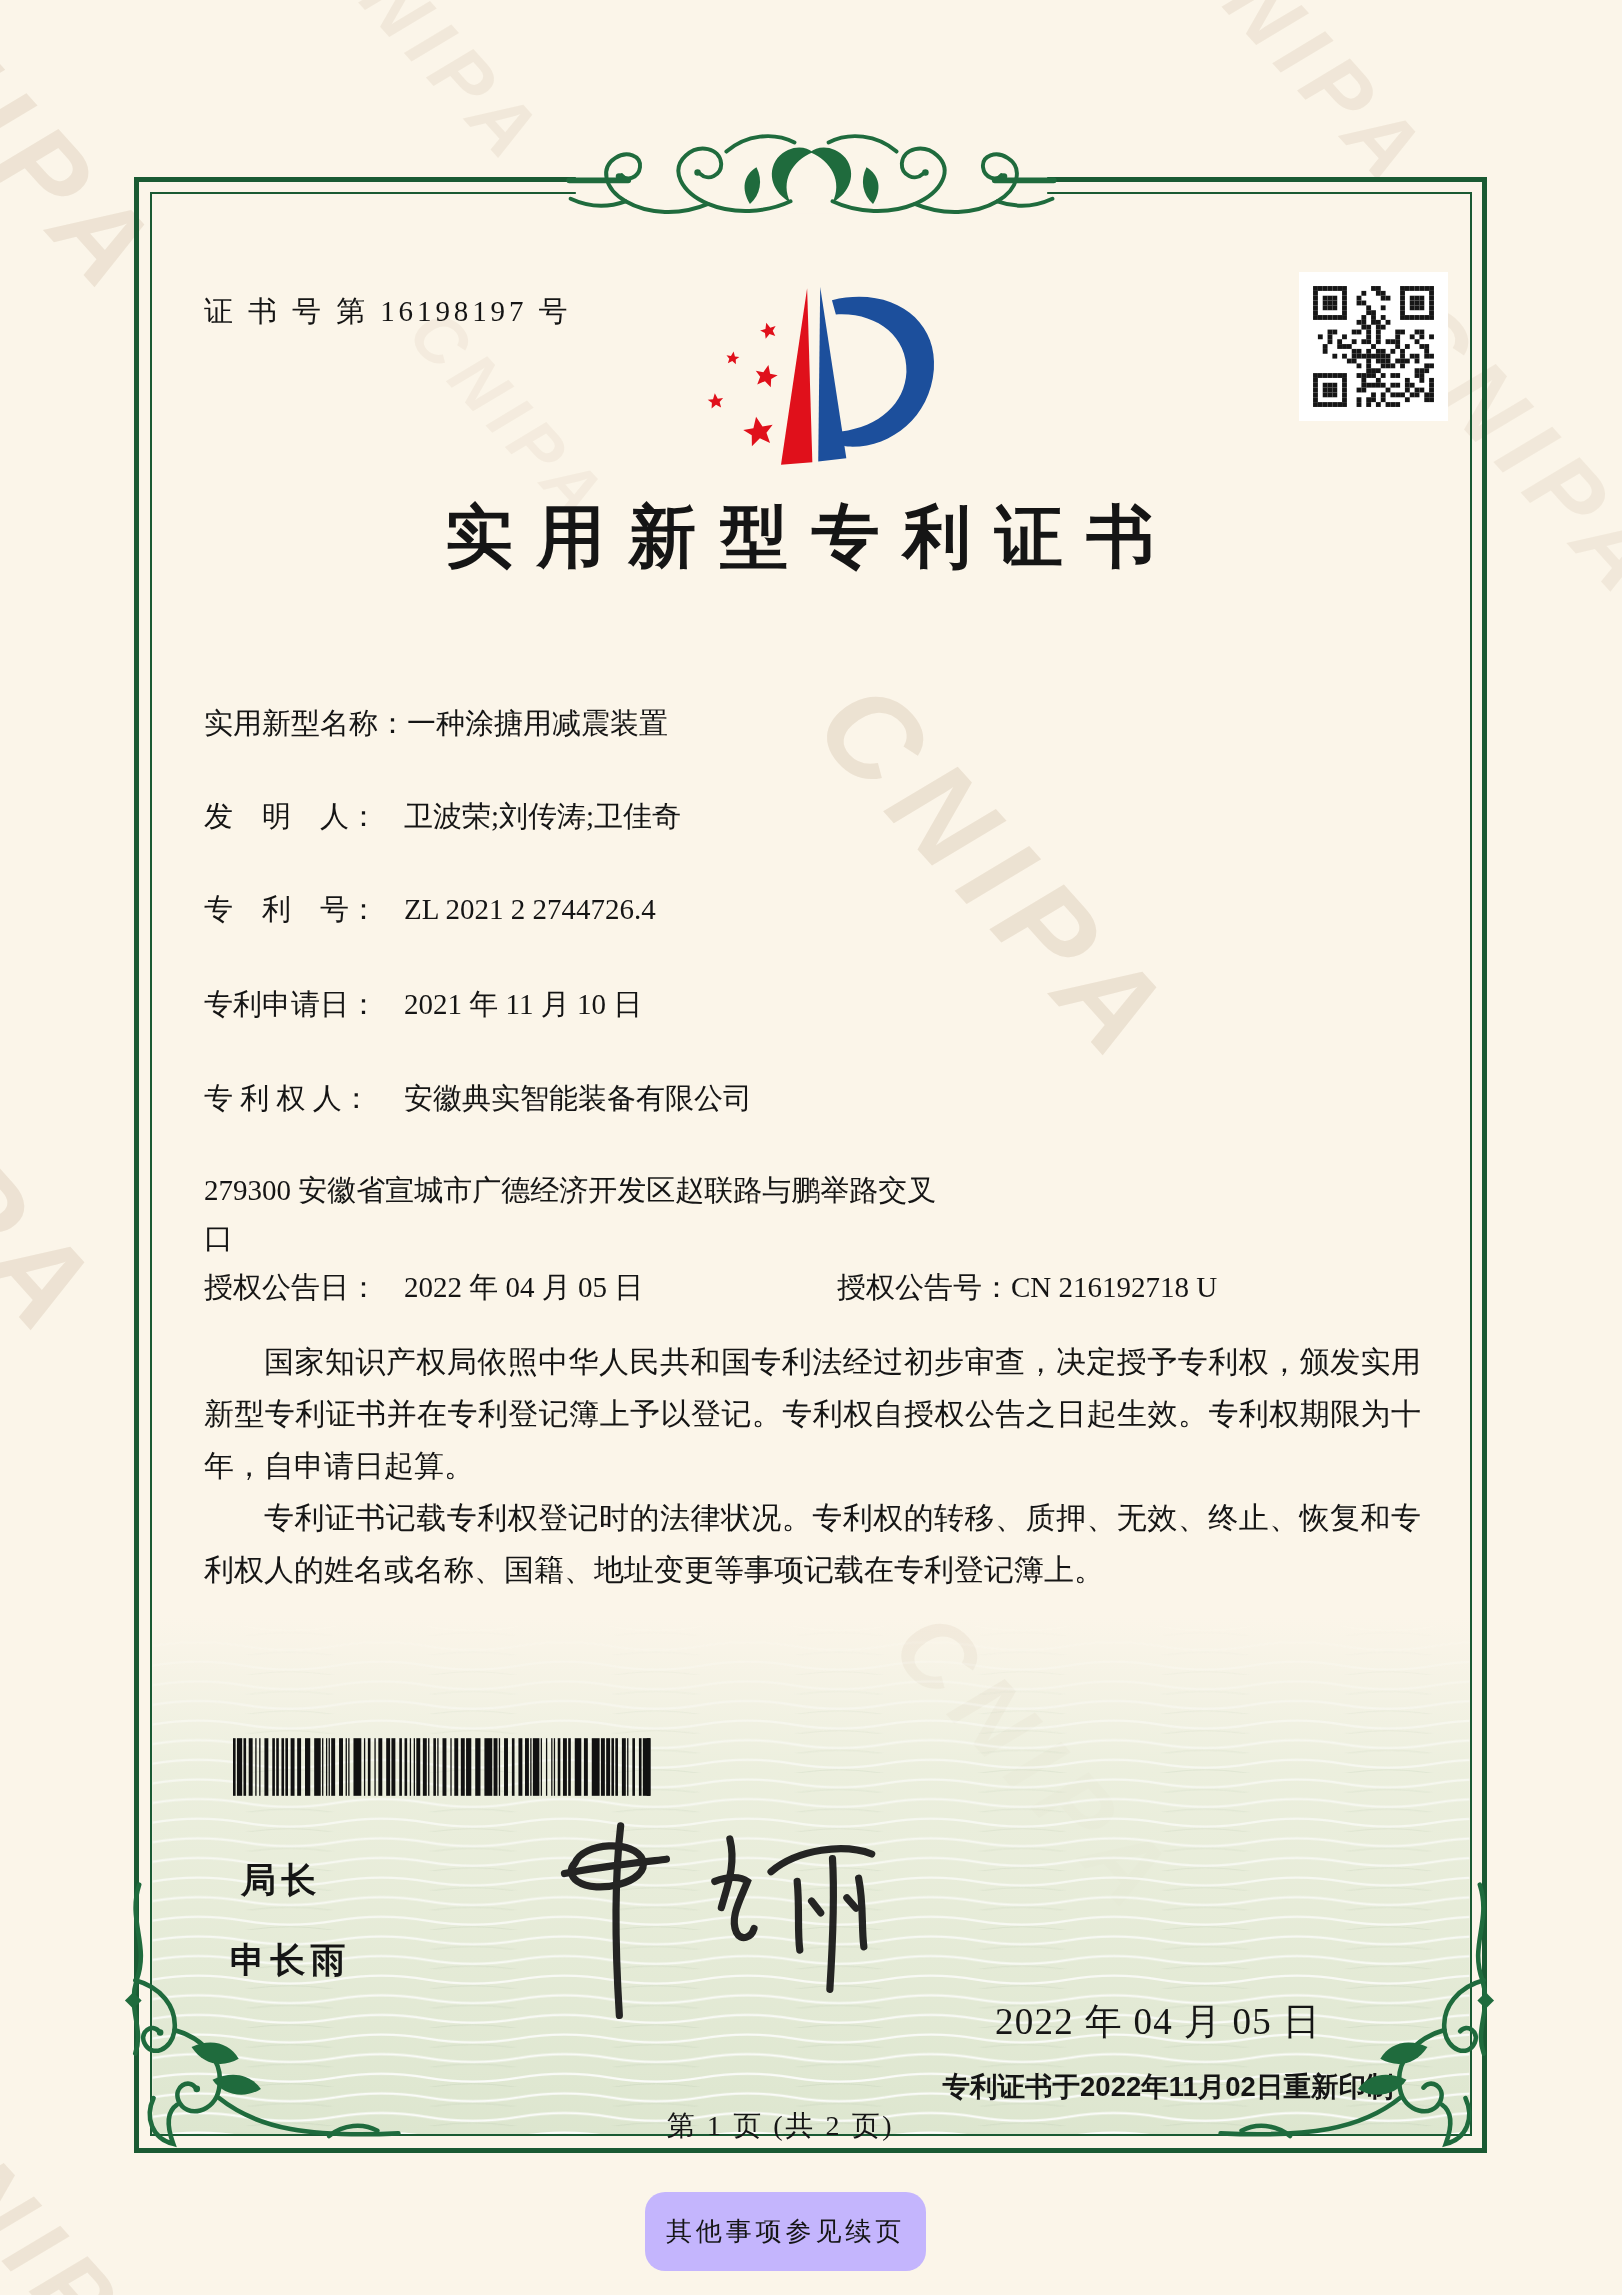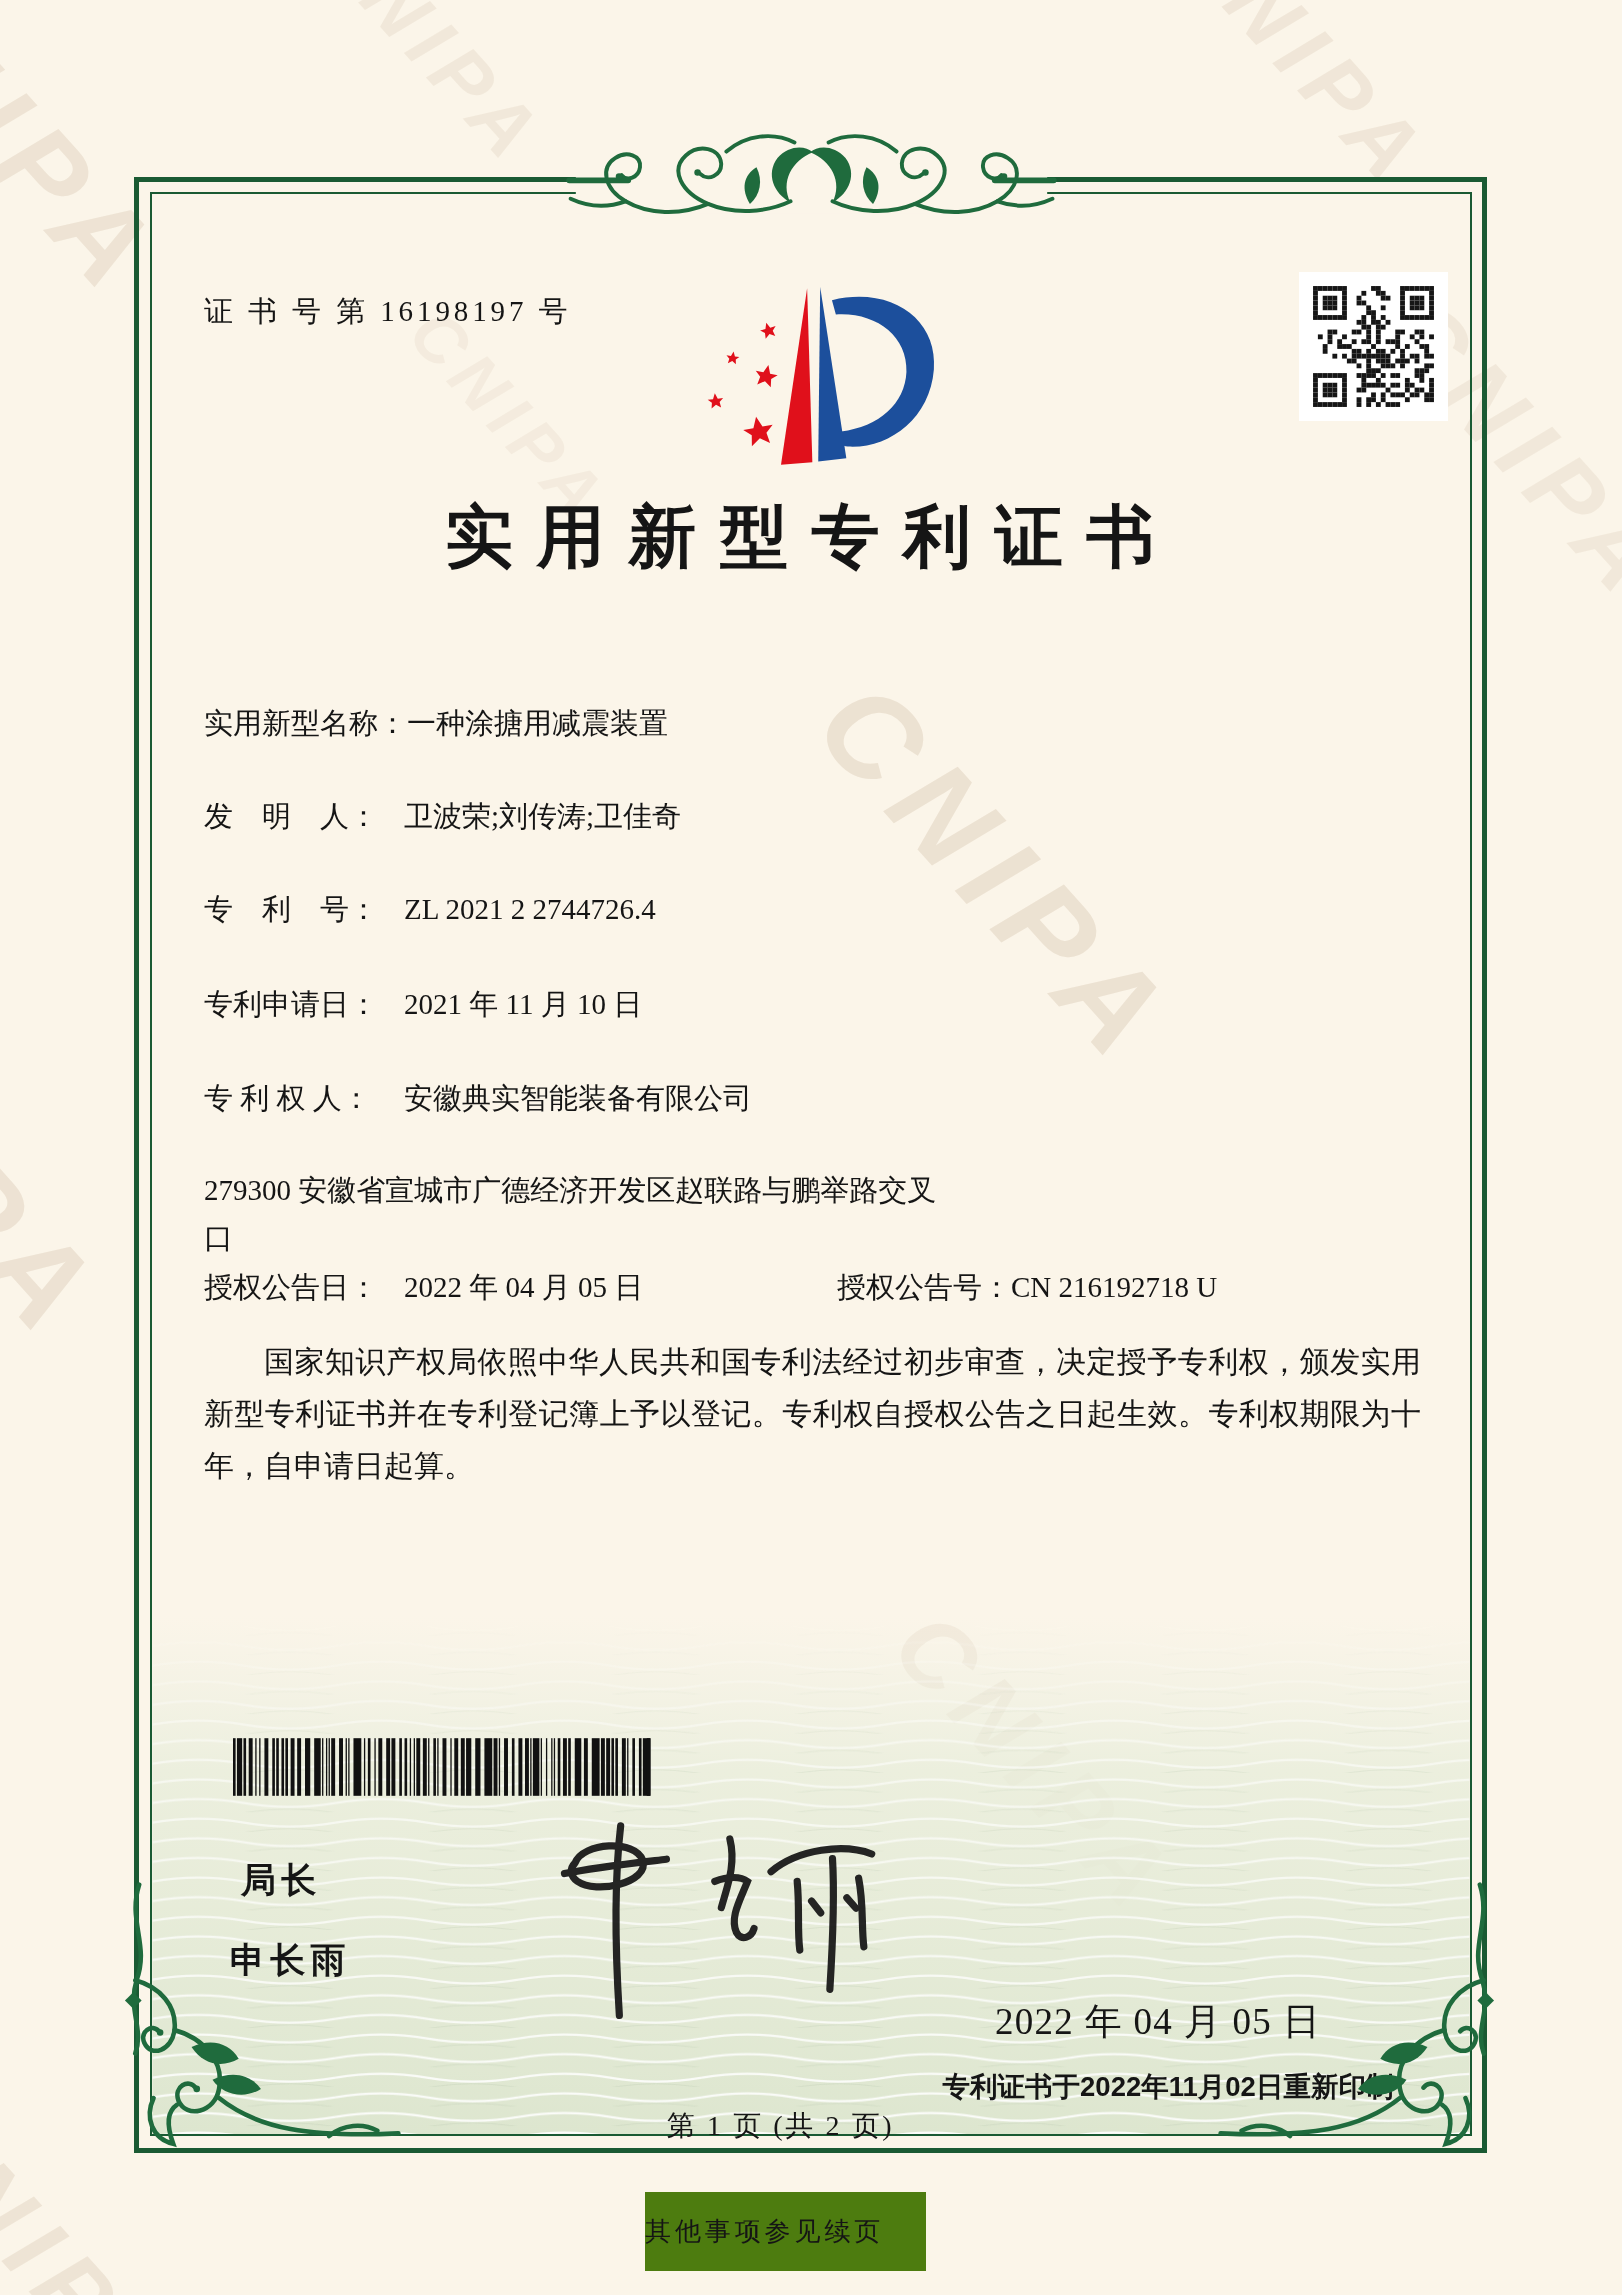--- a/index.html
+++ b/index.html
@@ -57,22 +57,22 @@
     font-family:Liberation Mono, monospace;z-index:3;}
   .signature{left:504px;top:1803px;z-index:3;}
   .issue-date{left:916px;top:1997px;width:484px;text-align:center;
     font-size:37px;letter-spacing:1.3px;z-index:3;}
   .reprint{left:916px;top:2069px;width:504px;text-align:center;
     font-size:27.5px;font-weight:bold;
     font-family:"Liberation Sans","DejaVu Sans",sans-serif;z-index:3;}
   .page-ind{left:617px;top:2107px;width:327px;text-align:center;font-size:28px;
     letter-spacing:2.6px;z-index:3;}
   .cont-box{
-    left:645px;top:2192px;width:281px;height:79px;background:#4d7c0f;z-index:3;
-    display:flex;align-items:center;
+    left:645px;top:2192px;width:281px;height:79px;background:#c4b5fd;z-index:3;
+    display:flex;align-items:center;justify-content:center;border-radius:20px;
   }
   .cont-box span{font-size:26px;letter-spacing:3.9px;}
   .ornament{z-index:4;}
 </style>
 </head>
 <body>
 
 <div id="wm-layer">
     <div class="wm" style="left: -98px; top: -85px; font-size: 115px; opacity: 0.85; transform: rotate(48deg);">CNIPA</div>
     <div class="wm" style="left: 366px; top: -98px; font-size: 79px; opacity: 0.6; transform: rotate(48deg);">CNIPA</div>
@@ -473,20 +473,21 @@
   <span class="field-label">授权公告日：</span>
   <span class="field-value">2022 年 04 月 05 日</span>
   <span class="grant-pair">
     <span class="field-label" style="flex:none">授权公告号：</span>
     <span class="field-value">CN 216192718 U</span>
   </span>
 </div>
 
 <div class="abs paras content">
   <p>国家知识产权局依照中华人民共和国专利法经过初步审查，决定授予专利权，颁发实用新型专利证书并在专利登记簿上予以登记。专利权自授权公告之日起生效。专利权期限为十年，自申请日起算。</p>
+  <p>专利证书记载专利权登记时的法律状况。专利权的转移、质押、无效、终止、恢复和专利权人的姓名或名称、国籍、地址变更等事项记载在专利登记簿上。</p>
 </div>
 
 <svg id="barcode" class="abs barcode" width="419" height="58" viewBox="0 0 640 88">
     <rect x="0" y="0" width="4" height="88" fill="#111"></rect>
     <rect x="6" y="0" width="8" height="88" fill="#111"></rect>
     <rect x="16" y="0" width="4" height="88" fill="#111"></rect>
     <rect x="24" y="0" width="6" height="88" fill="#111"></rect>
     <rect x="34" y="0" width="2" height="88" fill="#111"></rect>
     <rect x="40" y="0" width="2" height="88" fill="#111"></rect>
     <rect x="48" y="0" width="6" height="88" fill="#111"></rect>

